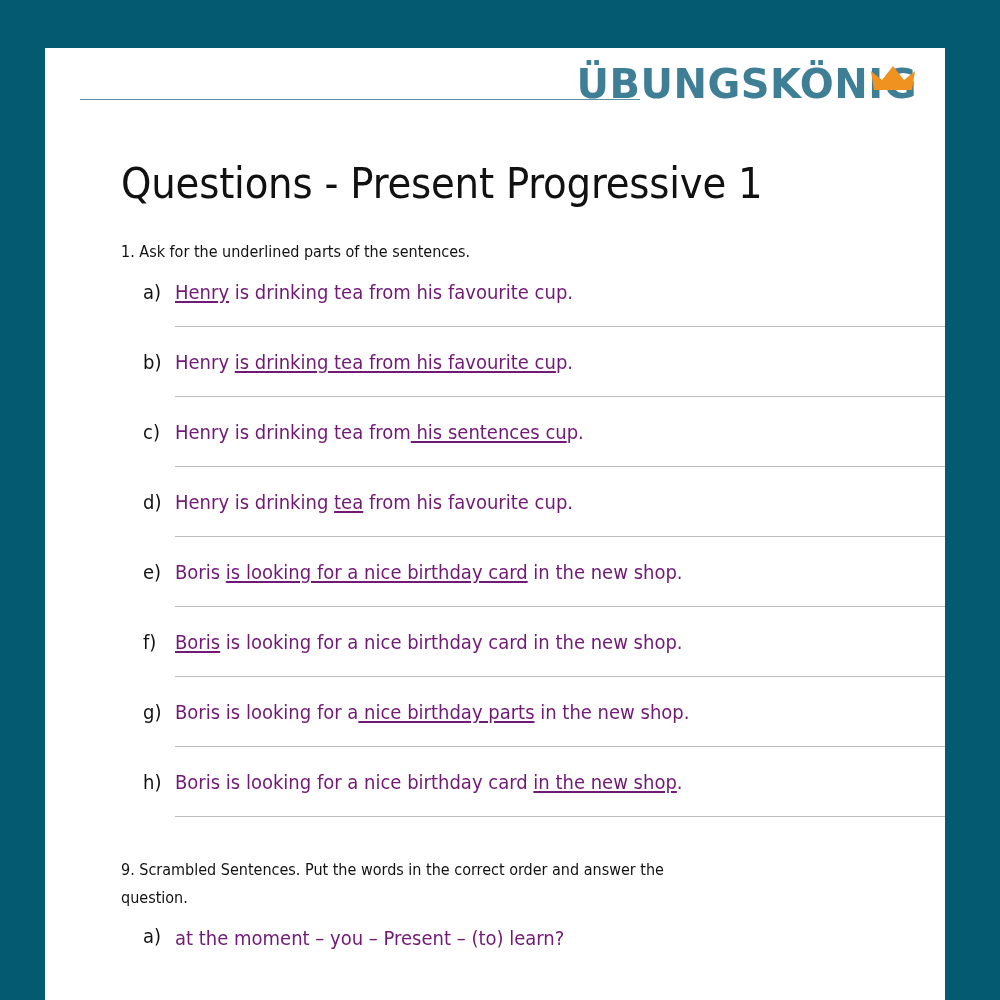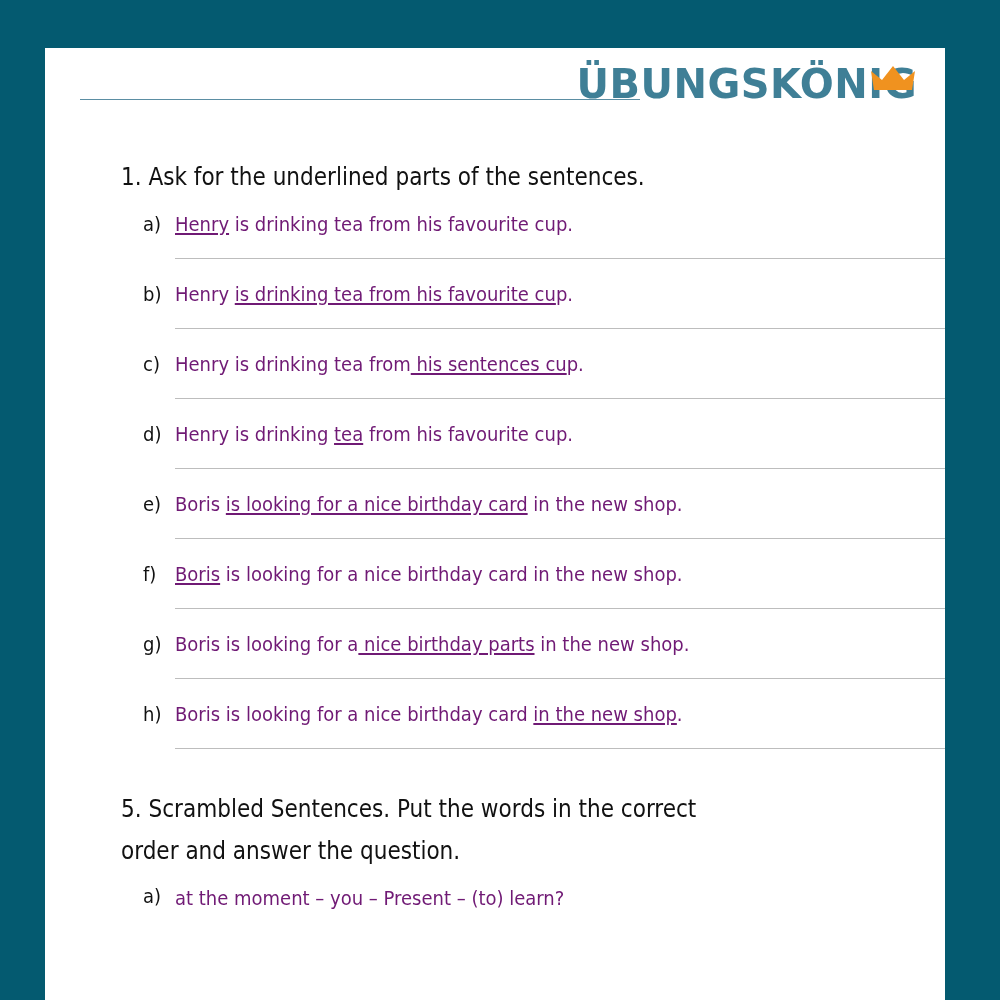--- a/index.html
+++ b/index.html
@@ -73,21 +73,21 @@
     letter-spacing: -0.2px;
     white-space: nowrap;
   }
 
   
   .exercise {
     margin-top: 30px;
   }
   .ex-instruction {
     font-family: "DejaVu Sans Condensed", "Liberation Sans Narrow", "Liberation Sans", sans-serif;
-    font-size: 24px;
+    font-size: 16px;
     color: #111111;
     margin-left: 76px;
     line-height: 1.75;
     max-width: 600px;
   }
 
   .items {
     margin: 0;
     padding: 0;
     list-style: none;
@@ -138,20 +138,21 @@
   <div class="header">
     <div class="header-rule"></div>
     <div class="brand">
       <span class="brand-word">ÜBUNGSKÖNIG</span>
       <svg class="crown" viewBox="0 0 44 30">
         <path d="M3 26 L0 7 L11 16 L22 2 L33 16 L44 7 L41 26 Z" fill="#f0921f"></path>
       </svg>
     </div>
   </div>
 
+  <h1 class="title">Questions - Present Progressive 1</h1>
 
   <div class="exercise">
     <div class="ex-instruction">1. Ask for the underlined parts of the sentences.</div>
     <ul class="items ex1">
         <li class="item">
           <span class="item-label">a)</span>
           <div class="item-text"><u>Henry</u> is drinking tea from his favourite cup.</div>
           <div class="answer-line"></div>
         </li>
         <li class="item">
@@ -186,21 +187,21 @@
         </li>
         <li class="item">
           <span class="item-label">h)</span>
           <div class="item-text">Boris is looking for a nice birthday card <u>in the new shop</u>.</div>
           <div class="answer-line"></div>
         </li>
       </ul>
   </div>
 
   <div class="exercise">
-    <div class="ex-instruction">5. Scrambled Sentences. Put the words in the correct order and answer the question.</div>
+    <div class="ex-instruction">9. Scrambled Sentences. Put the words in the correct order and answer the question.</div>
     <ul class="items ex2">
         <li class="item no-line">
           <span class="item-label">a)</span>
           <div class="item-text">at the moment – you – Present – (to) learn?</div>
         </li>
       </ul>
   </div>
 
 </div>
 

